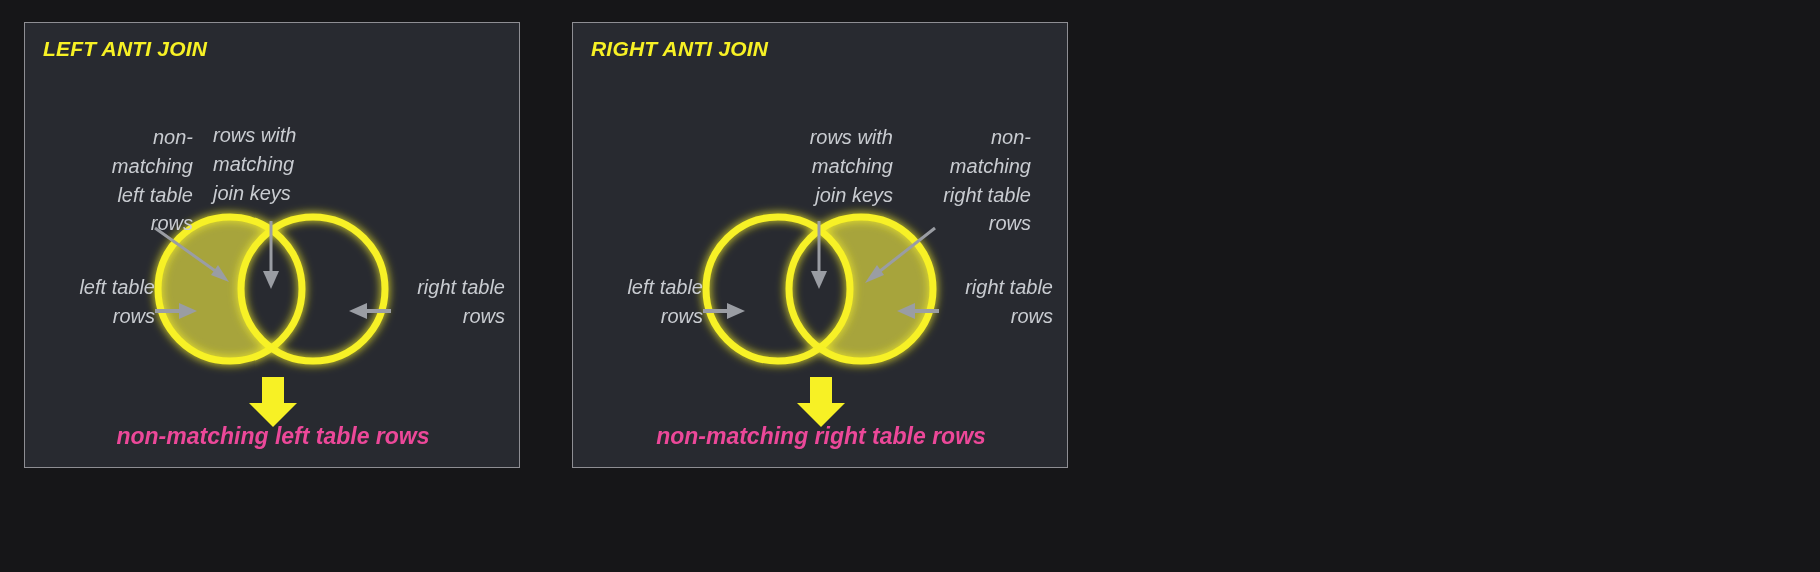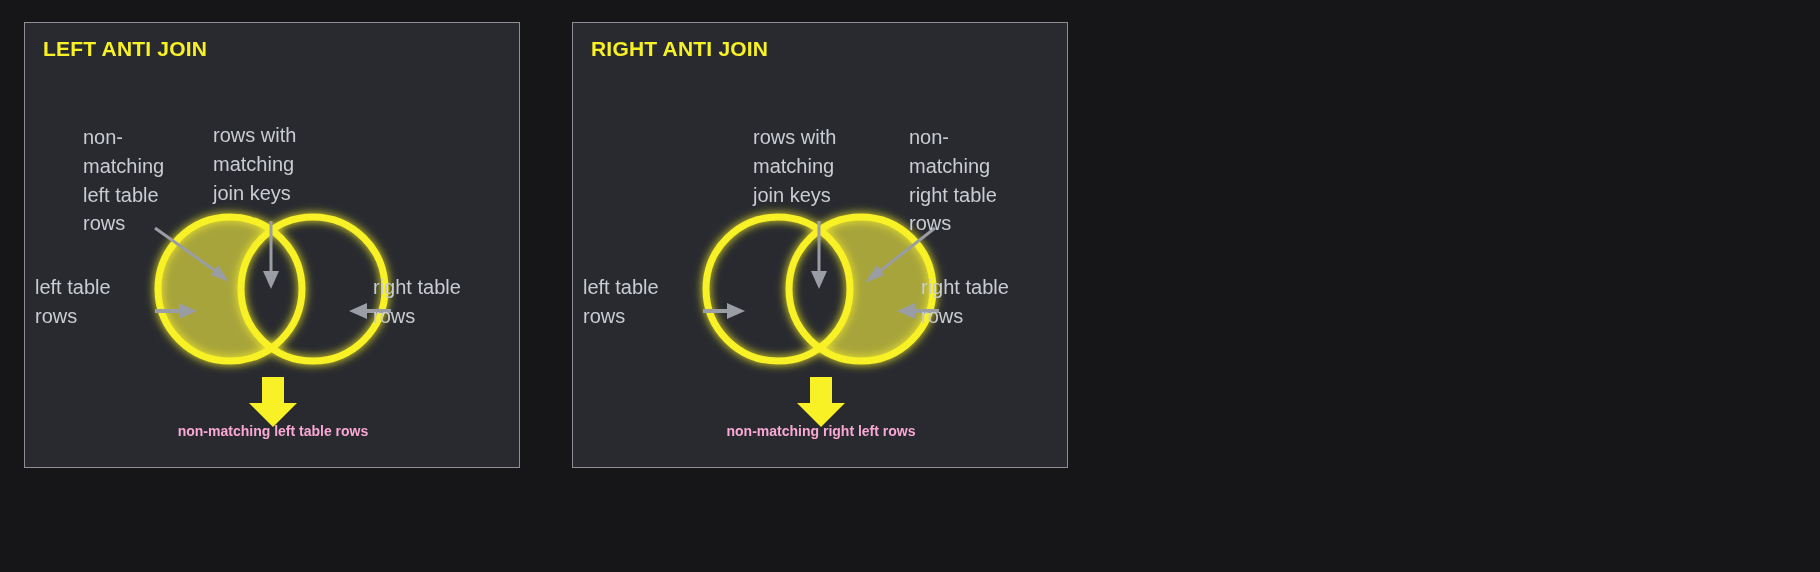--- a/index.html
+++ b/index.html
@@ -14,20 +14,21 @@
     overflow: hidden;
     position: relative;
   }
 
   #stage {
     position: absolute;
     left: 0; top: 0;
     width: 1820px;
     height: 572px;
     background: #161618;
+    font-style: italic;
   }
 
   .panel {
     position: absolute;
     top: 22px;
     width: 496px;
     height: 446px;
     background: #282a30;
     border: 1px solid #8e8e93;
     box-sizing: border-box;
@@ -54,32 +55,32 @@
     height: 446px;
   }
 
   .callout {
     position: absolute;
     color: #c9ccd1;
     font-size: 20px;
     line-height: 1.44;
     white-space: pre-line;
   }
-  .callout.ctr { text-align: left; }
+  .callout.ctr { text-align: right; }
   .callout.lft { text-align: left; }
 
   .result-label {
     position: absolute;
     left: 0;
     width: 496px;
     top: 400px;
     text-align: center;
-    font-size: 14px;
+    font-size: 23px;
     font-weight: bold;
-    color: #f9a8d4;
+    color: #ec4899;
     white-space: nowrap;
   }
 
   svg { display: block; }
 </style>
 </head>
 <body>
 
 <div id="stage">
 
@@ -220,16 +221,16 @@
 matching
 right table
 rows</div>
 
     <div class="callout ctr" style="left:10px; top:250px; width:120px;">left table
 rows</div>
 
     <div class="callout ctr" style="left:348px; top:250px; width:132px;">right table
 rows</div>
 
-    <div class="result-label">non-matching right left rows</div>
+    <div class="result-label">non-matching right table rows</div>
   </div>
 
 </div>
 
 </body></html>

